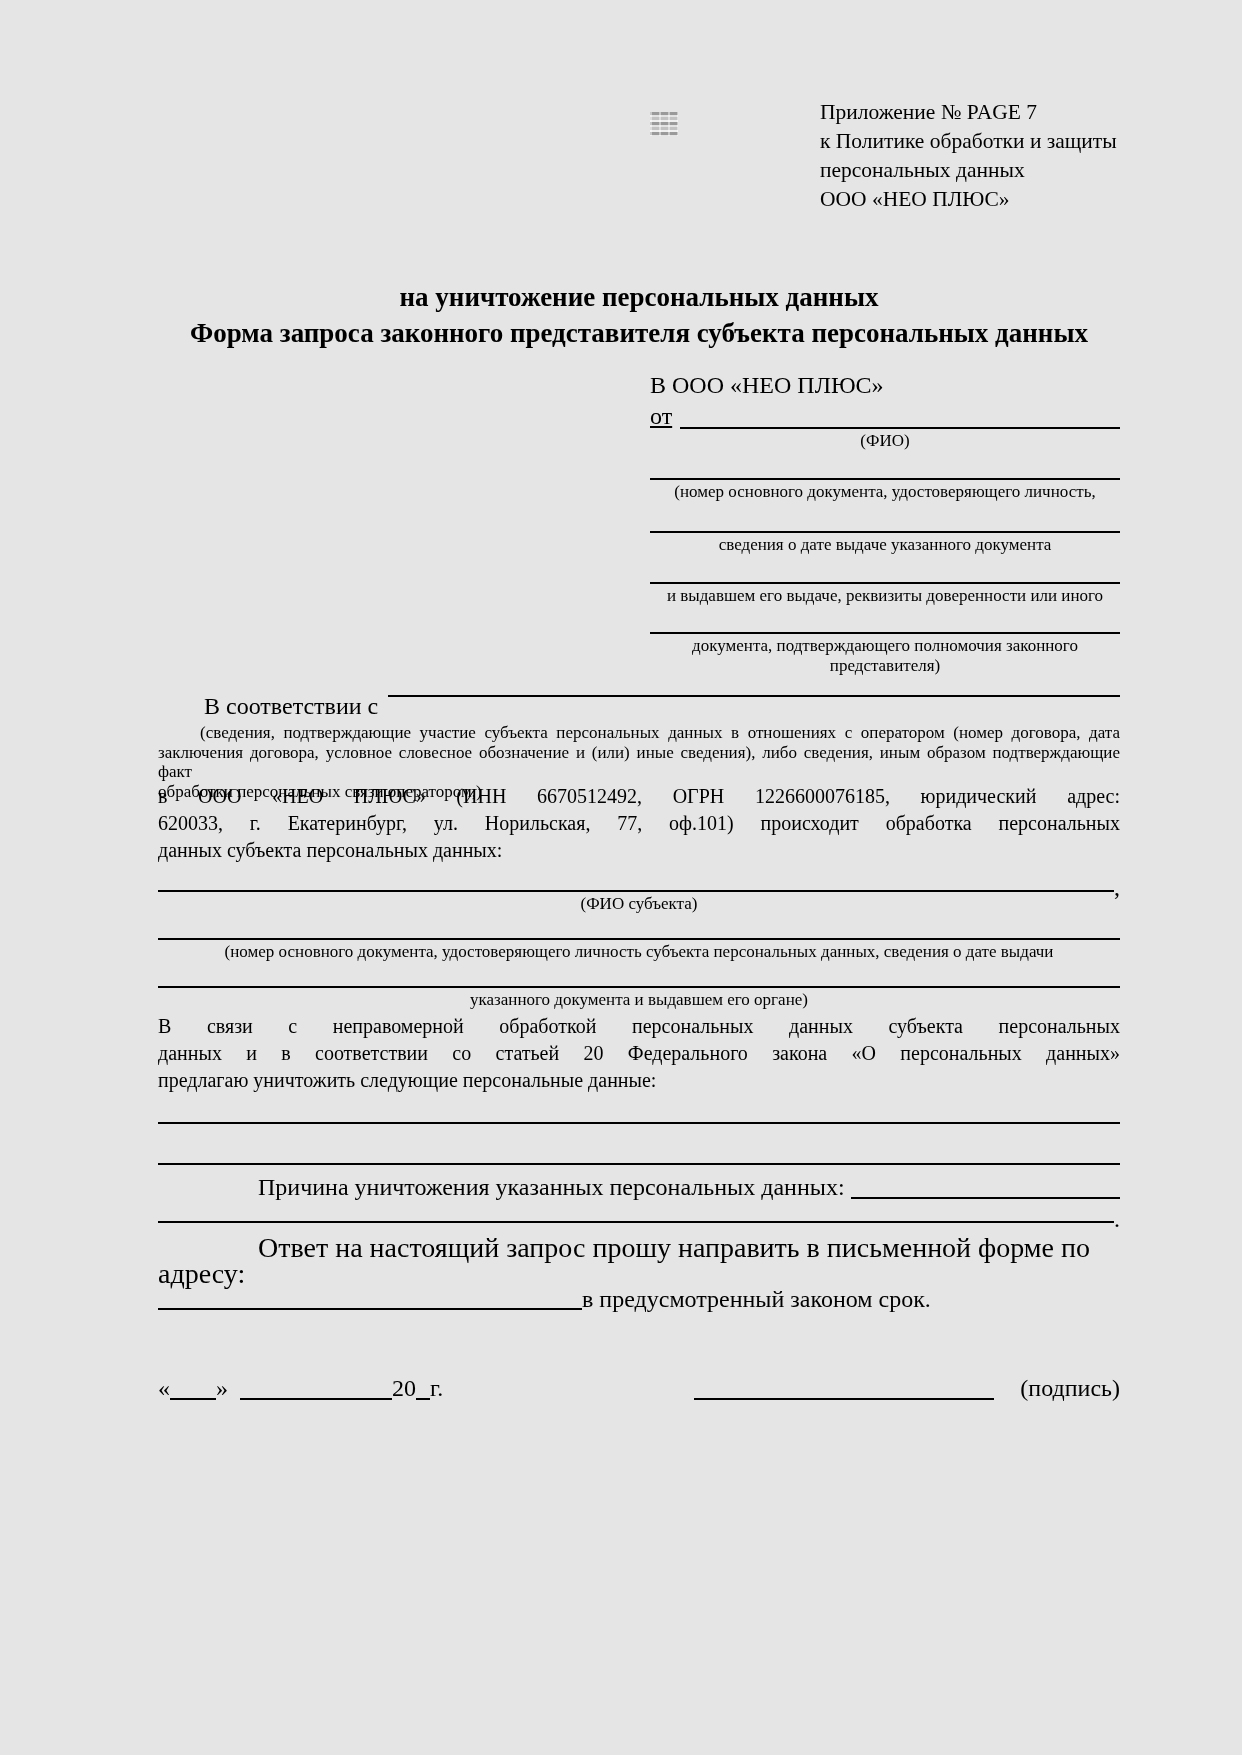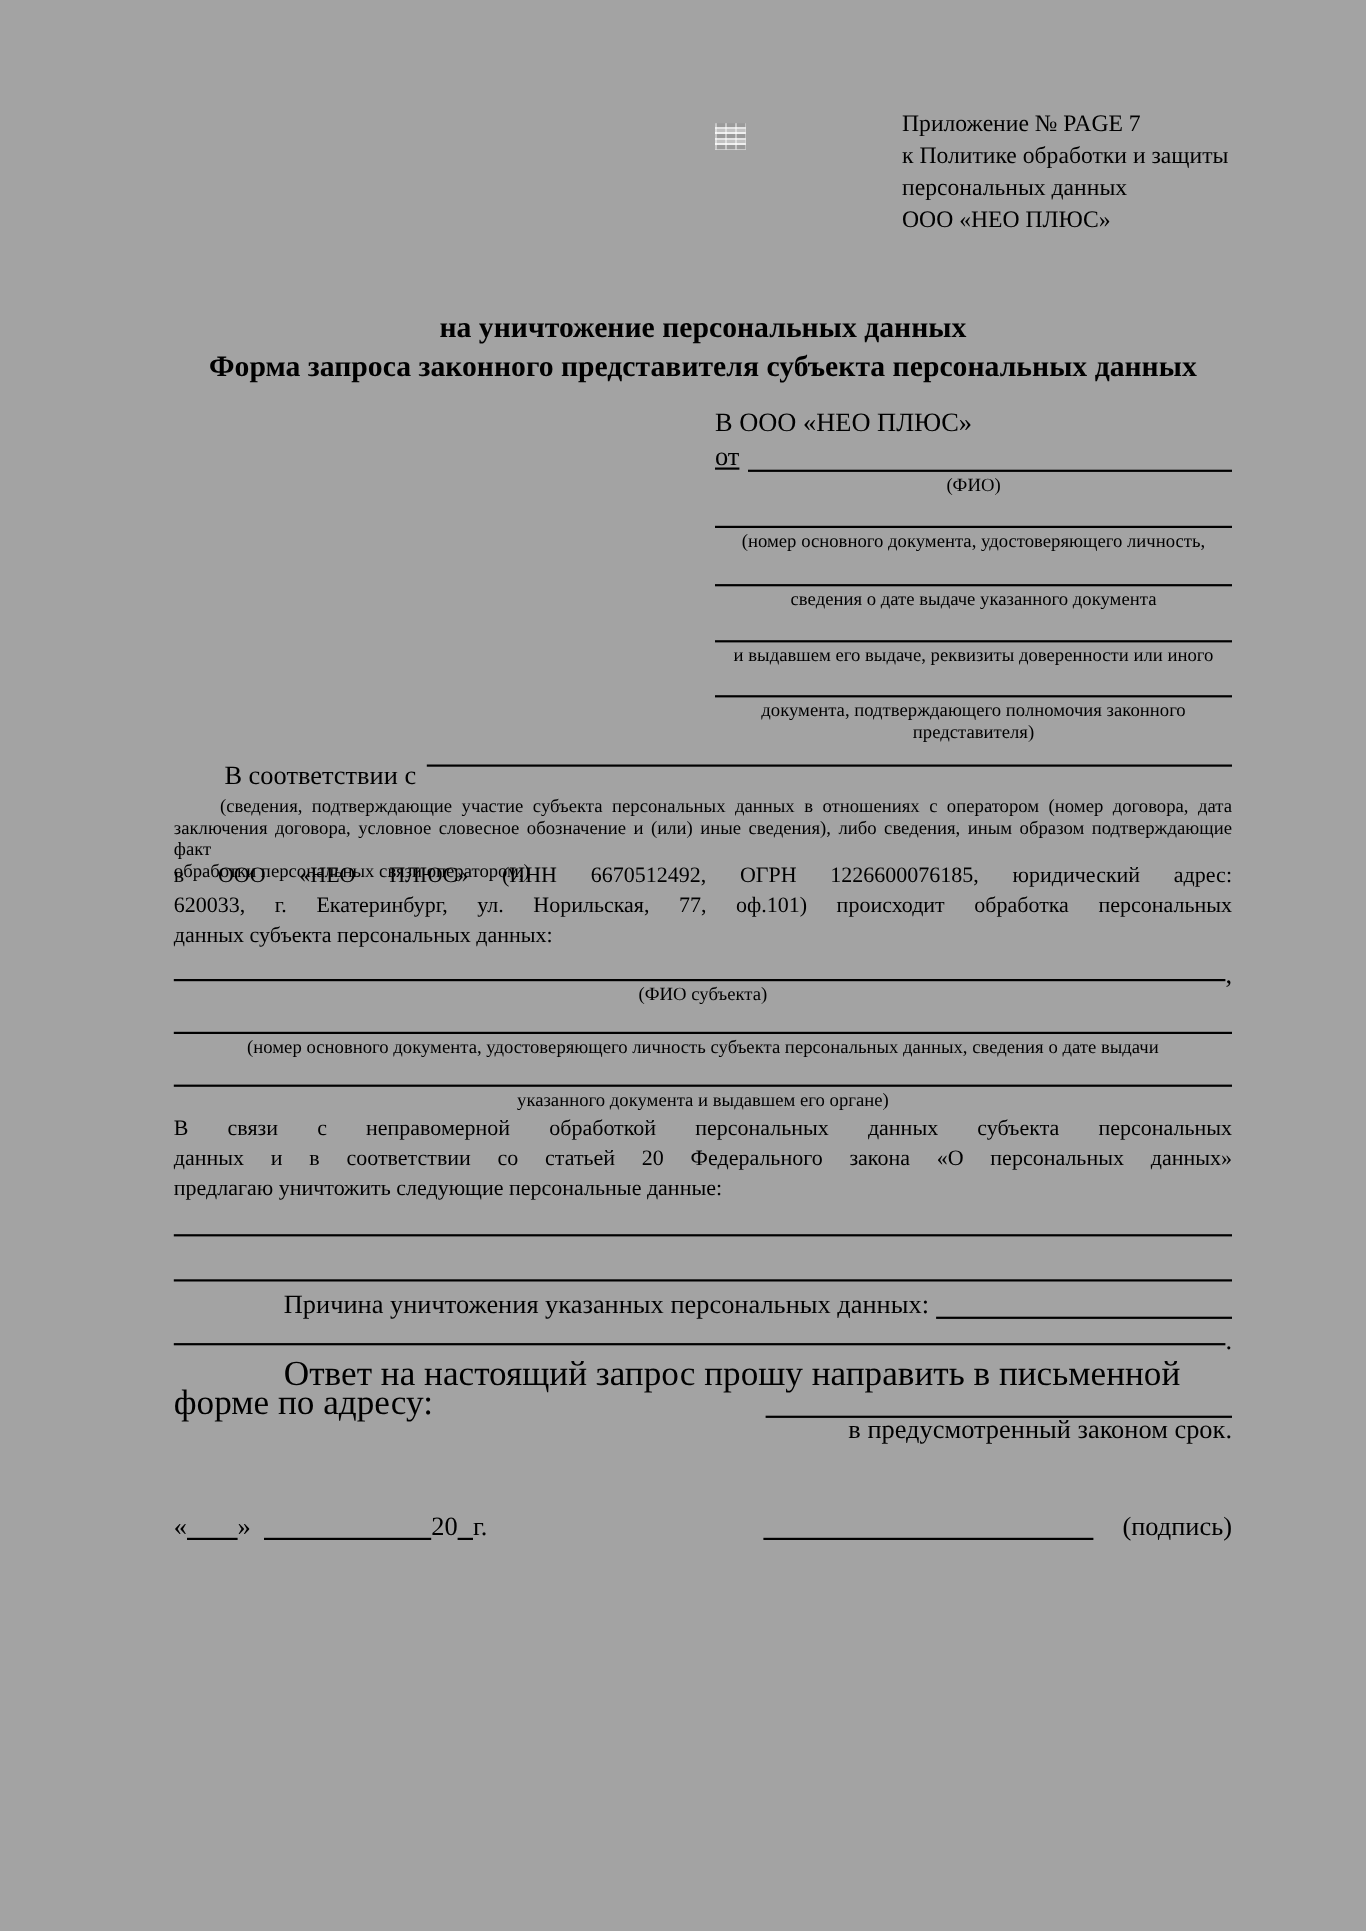--- a/index.html
+++ b/index.html
@@ -1,19 +1,19 @@
 <!DOCTYPE html>
 <html><head>
 <meta charset="utf-8">
 <style>
   html,body{margin:0;padding:0;background:#ffffff;}
   .page{
     position:relative;
     width:1242px;height:1755px;
-    background:#a3a3a3;color:#000;
+    background:#e5e5e5;color:#000;
     font-family:"Liberation Serif","DejaVu Serif",serif;
     overflow:hidden;
   }
   
   .field-marker{
     position:absolute;left:650px;top:112px;width:28px;height:24px;
     background:
       repeating-linear-gradient(90deg, rgba(255,255,255,.45) 0 2px, rgba(255,255,255,0) 2px 9px),
       repeating-linear-gradient(180deg,#9a9a9a 0 3px,#e3e3e3 3px 5px,#c2c2c2 5px 8px,#efefef 8px 10px);
   }
@@ -57,22 +57,22 @@
   .full-line{margin-top:24px;border-bottom:2px solid #000;height:0;}
   .req{margin-top:3px;}
   .blank1{margin-top:28px;border-bottom:2px solid #000;height:0;}
   .blank2{margin-top:39px;border-bottom:2px solid #000;height:0;}
   .reason-row{display:flex;align-items:flex-end;margin-top:8px;height:26px;font-size:24px;}
   .reason-row .ind{width:100px;}
   .reason-row .lbl{line-height:24px;white-space:nowrap;padding-right:6px;}
   .period-row{display:flex;align-items:flex-end;height:24px;}
   .period-row .fline{height:24px;}
   .period-row .pm{font-size:24px;line-height:8px;}
-  .reply1{margin-top:12px;font-size:32px;line-height:26px;text-indent:100px;}
-  .reply2{display:flex;align-items:flex-end;height:23px;font-size:24px;flex-direction:column;}
+  .reply1{margin-top:12px;font-size:28px;line-height:26px;text-indent:100px;}
+  .reply2{display:flex;align-items:flex-end;height:23px;font-size:24px;}
   .reply2 .uline{width:424px;height:23px;border-bottom:2px solid #000;}
   .reply2 .txt{line-height:22px;white-space:nowrap;}
   .footer-row{display:flex;align-items:flex-end;justify-content:space-between;margin-top:64px;height:26px;font-size:24px;}
   .date-group,.sig-group{display:flex;align-items:flex-end;height:26px;}
   .date-group .q{line-height:24px;}
   .u{display:inline-block;border-bottom:2px solid #000;height:26px;}
   .u.day{width:46px;}
   .u.month{width:152px;margin-left:12px;}
   .u.yr{width:14px;}
   .date-group .t{line-height:24px;}

